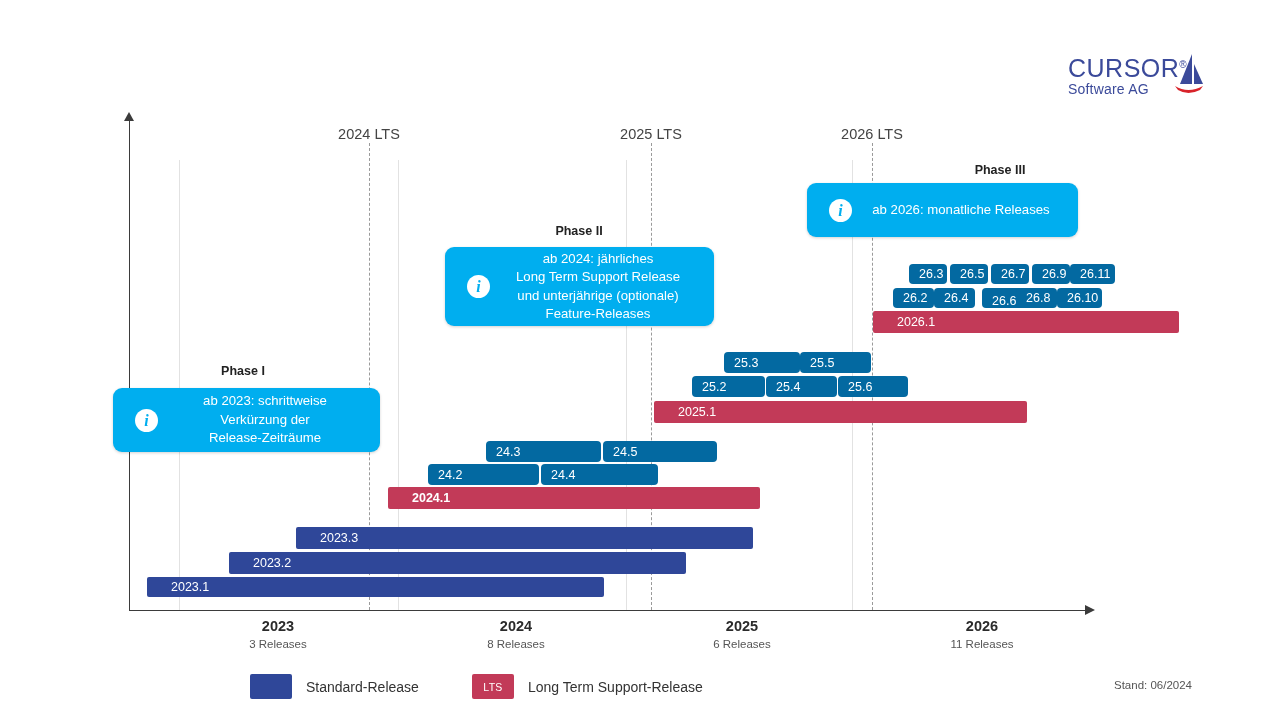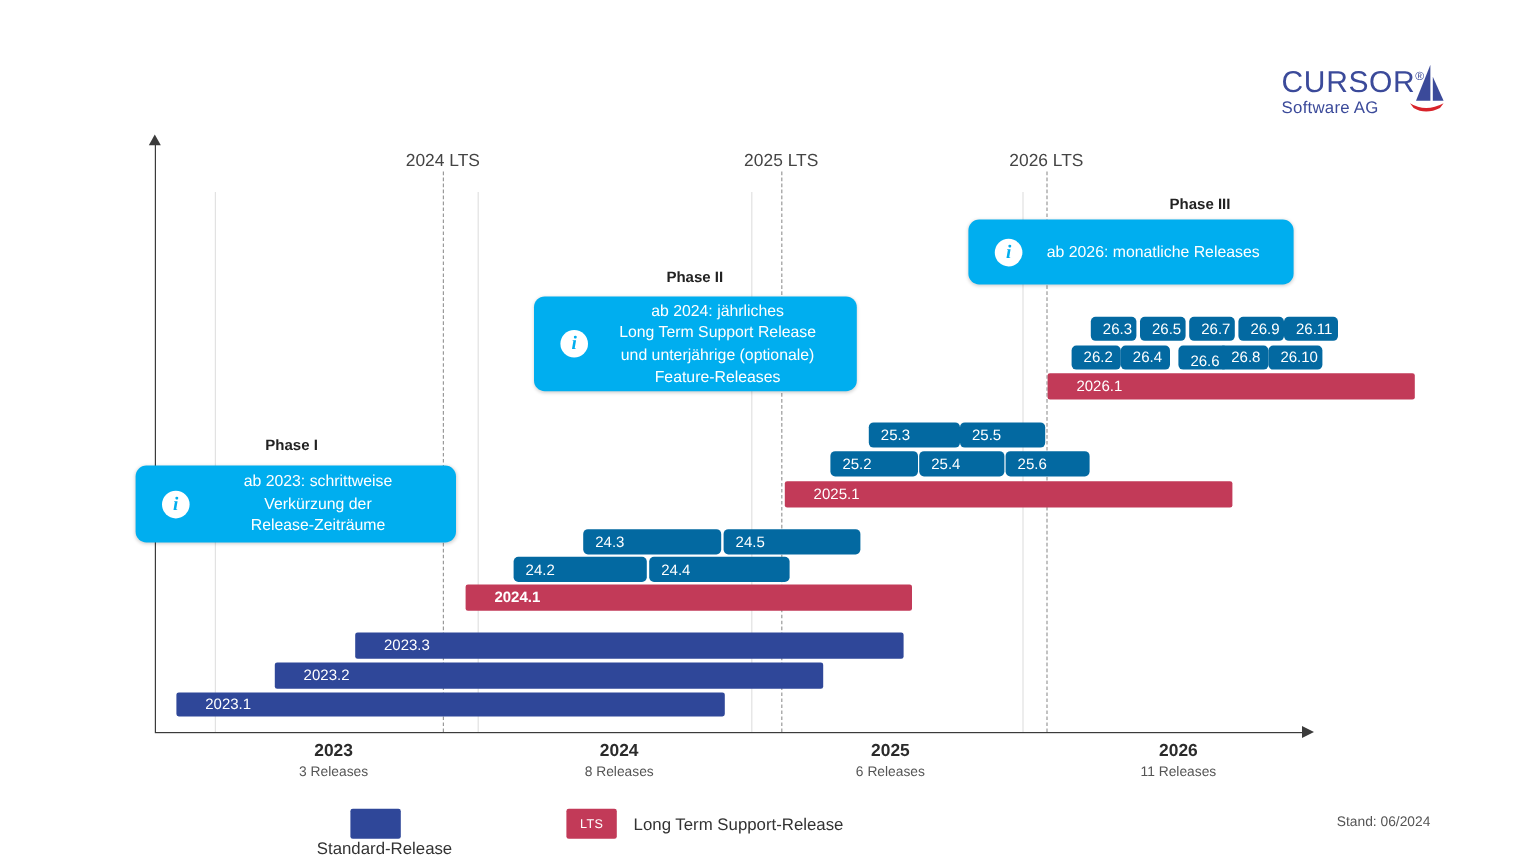--- a/index.html
+++ b/index.html
@@ -367,21 +367,21 @@
         <div class="yr">2025</div>
         <div class="rel">6 Releases</div>
       </div>
       <div class="abs year-tick" style="left: 982px;">
         <div class="yr">2026</div>
         <div class="rel">11 Releases</div>
       </div>
     </div>
 
   <div class="abs" id="legend">
-      <div class="legend-item" style="left: 0px; flex-direction: column;">
+      <div class="legend-item" style="left: 0px;">
         <div class="legend-swatch std"></div>
         <div class="legend-text">Standard-Release</div>
       </div>
       <div class="legend-item" style="left: 222px;">
         <div class="legend-swatch lts">LTS</div>
         <div class="legend-text">Long Term Support-Release</div>
       </div>
     </div>
 
   <div class="abs" id="stand">Stand: 06/2024</div>

